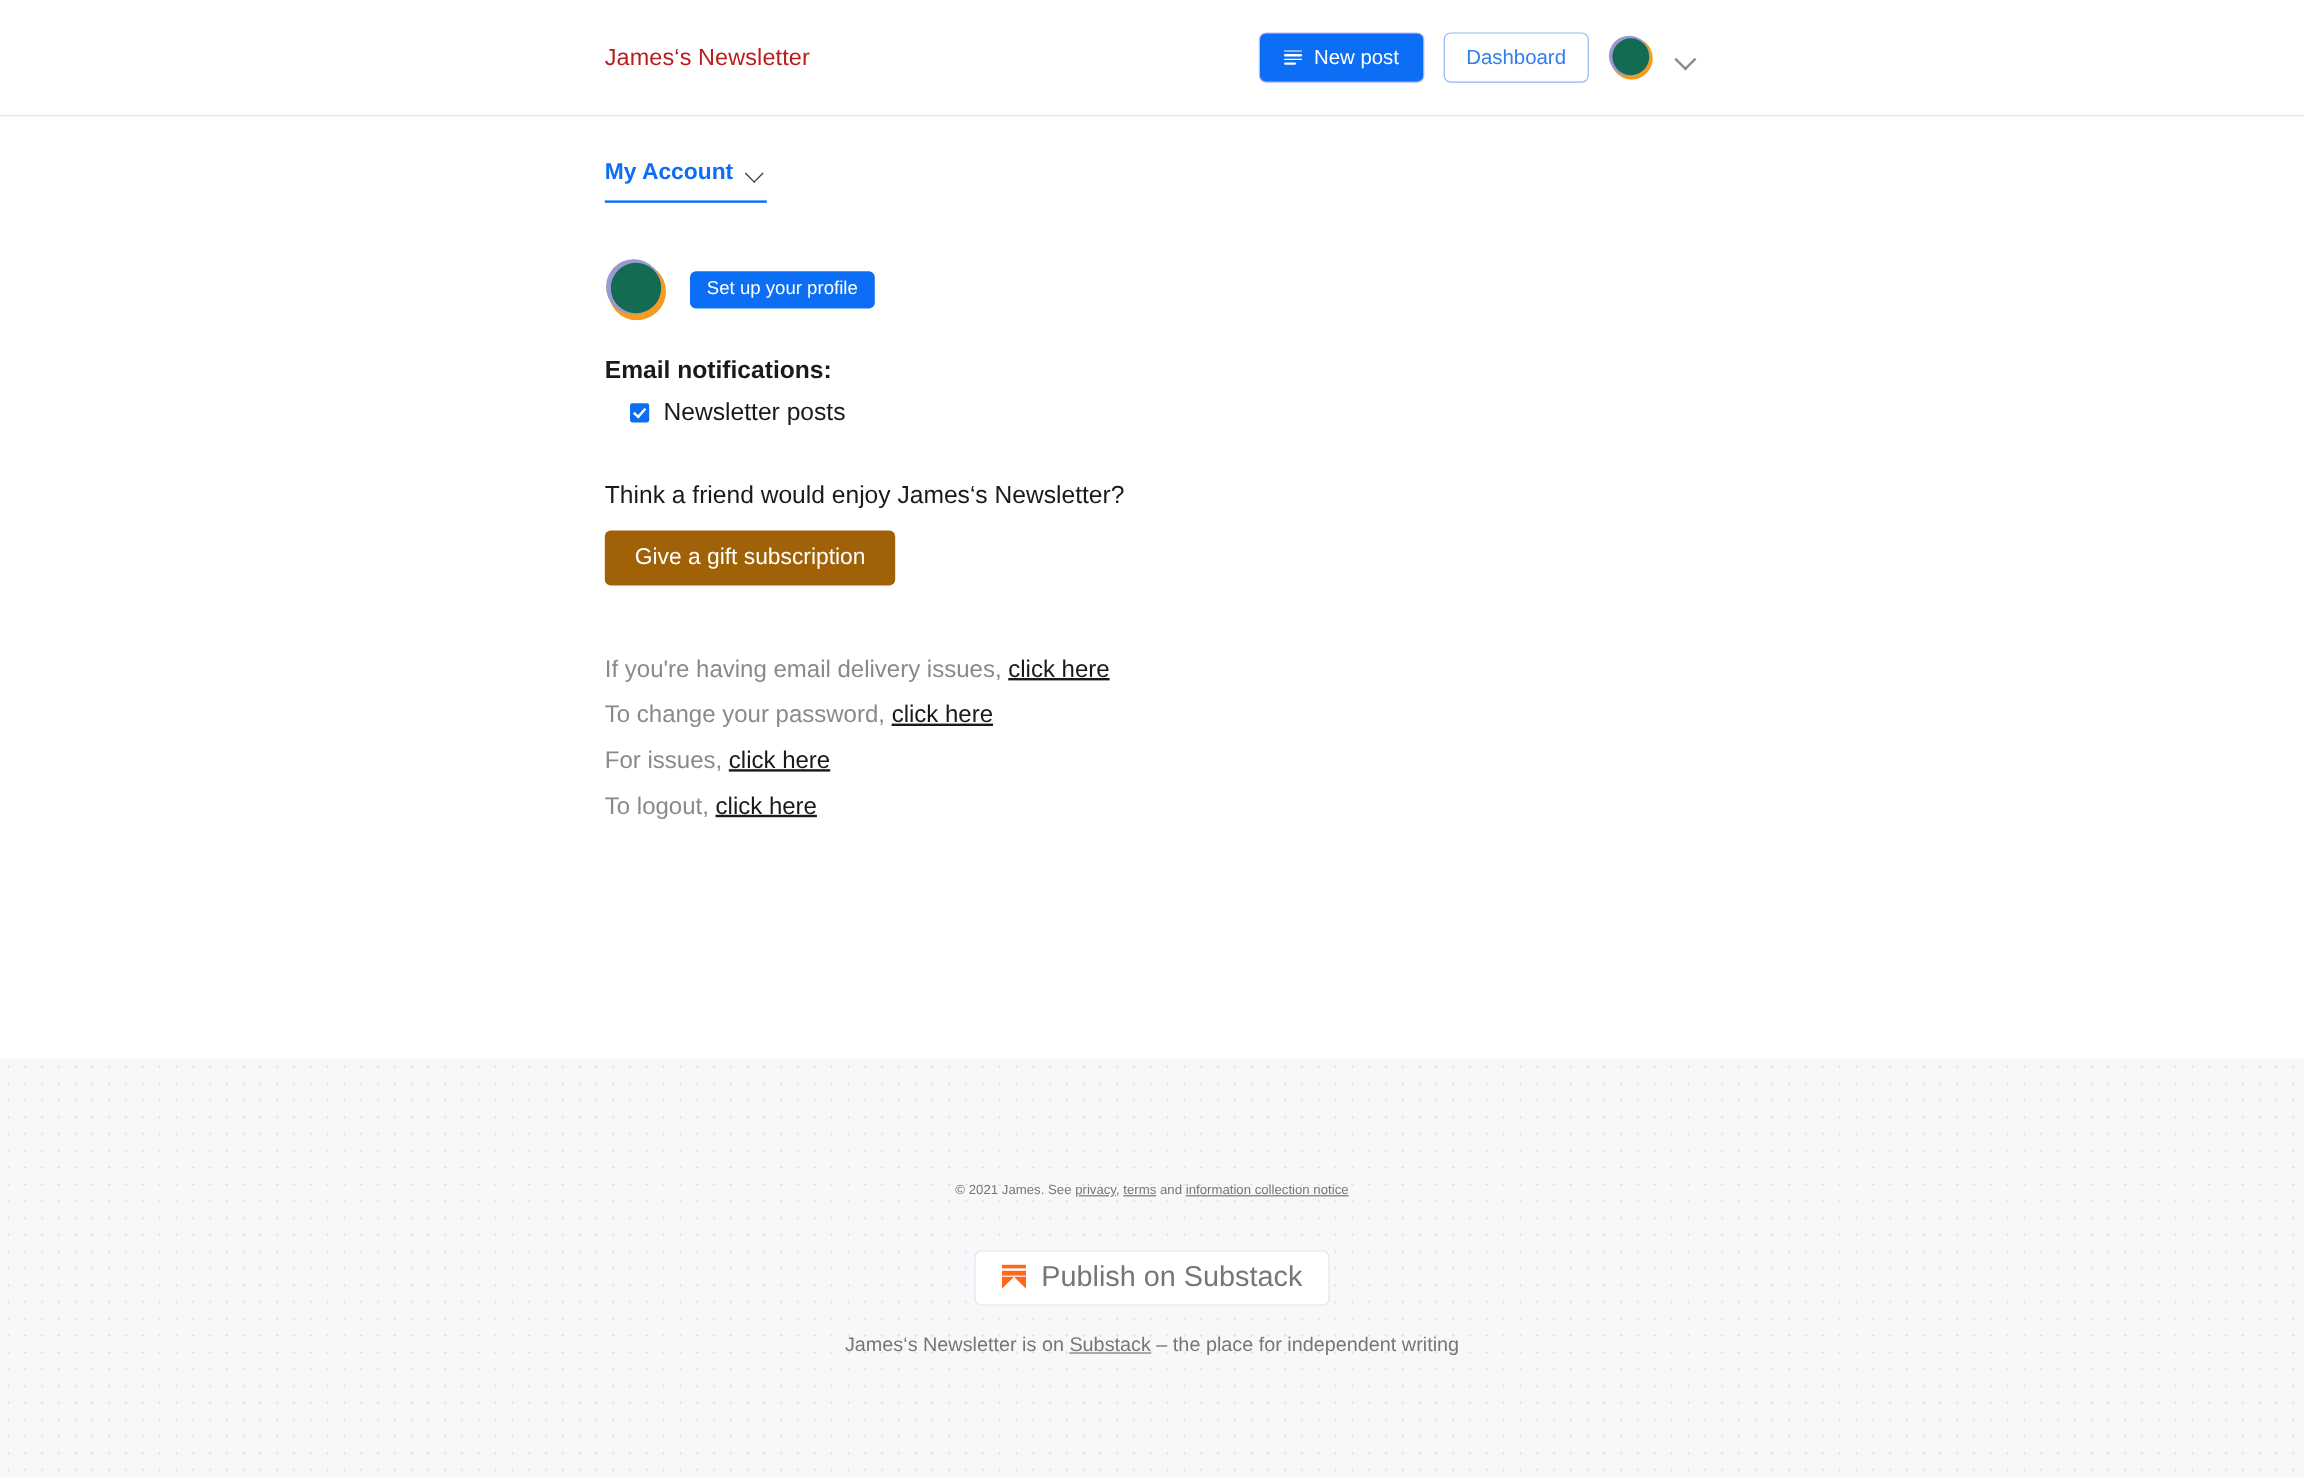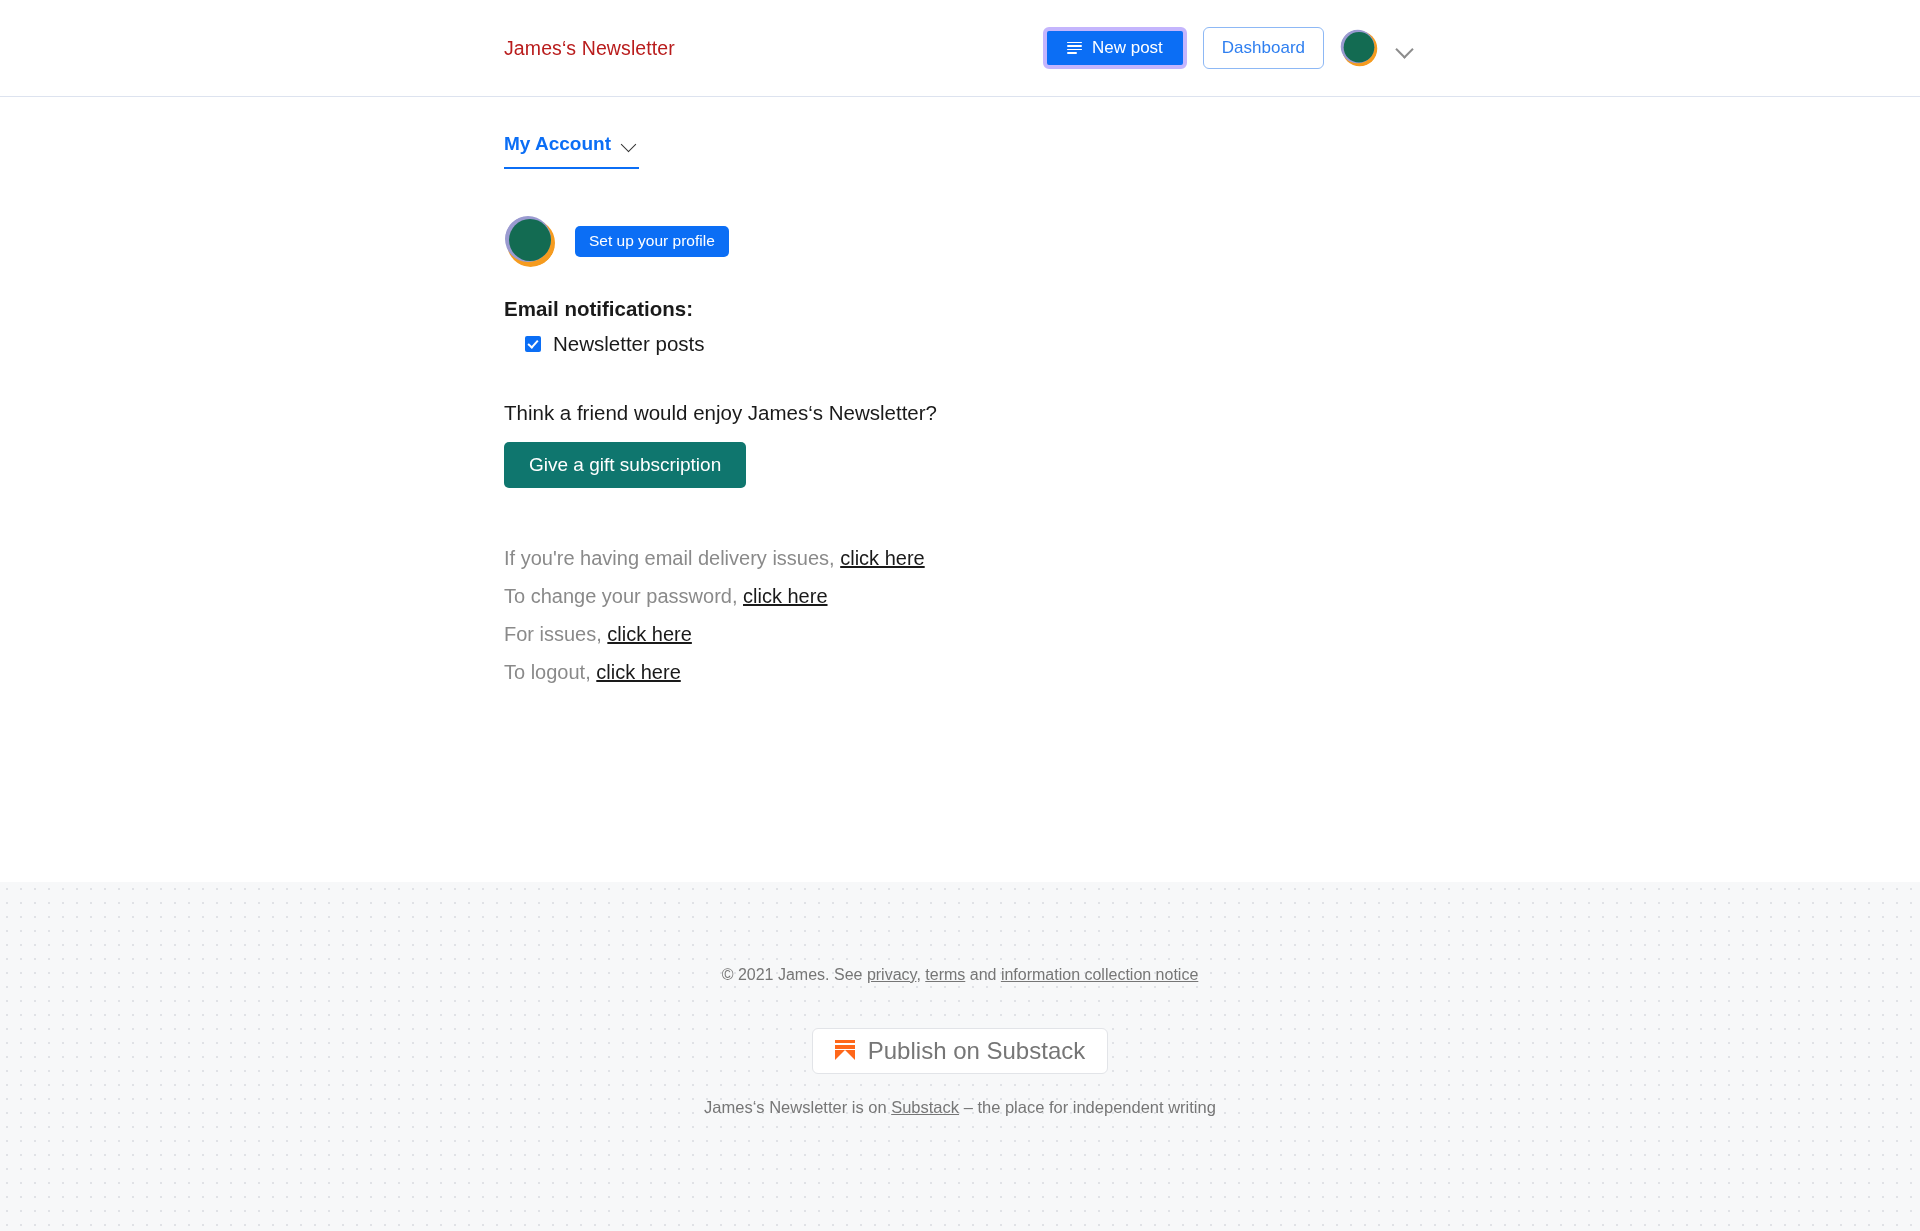--- a/index.html
+++ b/index.html
@@ -41,21 +41,21 @@
     align-items: center;
     gap: 16px;
     position: absolute;
     right: 504px;
     top: 50%;
     transform: translateY(-50%);
   }
   .btn-newpost {
     background: #0b6ef5;
     color: #fff;
-    border: 4px solid #c4b5fd;
+    border: 1px solid #c4b5fd;
     border-radius: 6px;
     height: 42px;
     padding: 0 20px;
     font-size: 17px;
     display: inline-flex;
     align-items: center;
     gap: 10px;
     cursor: pointer;
     font-family: "Liberation Sans", sans-serif;
     white-space: nowrap;
@@ -213,21 +213,21 @@
   }
   .notif-label { font-size: 20.5px; color: #1a1a1a; }
 
   .gift-q {
     margin-top: 45px;
     font-size: 20.5px;
     color: #1a1a1a;
   }
   .btn-gift {
     margin-top: 17px;
-    background: #0f766e;
+    background: #a16207;
     color: #fff;
     border: none;
     border-radius: 5px;
     height: 46px;
     padding: 0 25px;
     font-size: 19px;
     cursor: pointer;
     font-family: "Liberation Sans", sans-serif;
     white-space: nowrap;
   }
@@ -248,22 +248,23 @@
   
   .footer {
     background-color: #f7f8f9;
     background-image: radial-gradient(circle, #e0e2e6 1px, transparent 1.1px);
     background-size: 14px 14px;
     padding: 84px 0 60px 0;
     text-align: center;
     height: 349px;
   }
   .copy {
-    font-size: 16px;
+    font-size: 11px;
     color: #767676;
+    margin-top: 20px;
   }
   .copy a { color: #767676; text-decoration: underline; cursor: pointer; }
   .btn-publish {
     margin-top: 44px;
     display: inline-flex;
     align-items: center;
     gap: 13px;
     background: #fff;
     border: 1px solid #e2e4e8;
     border-radius: 6px;

